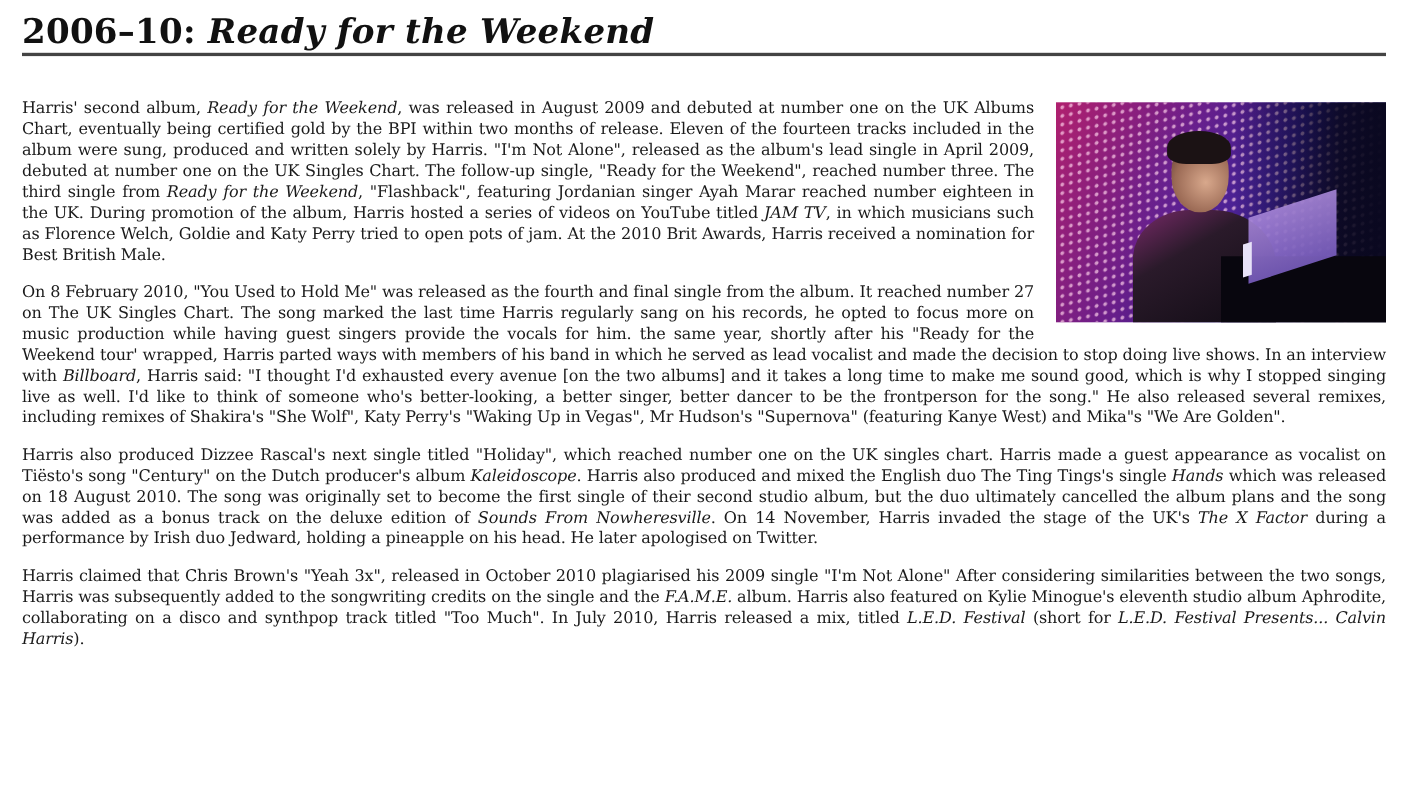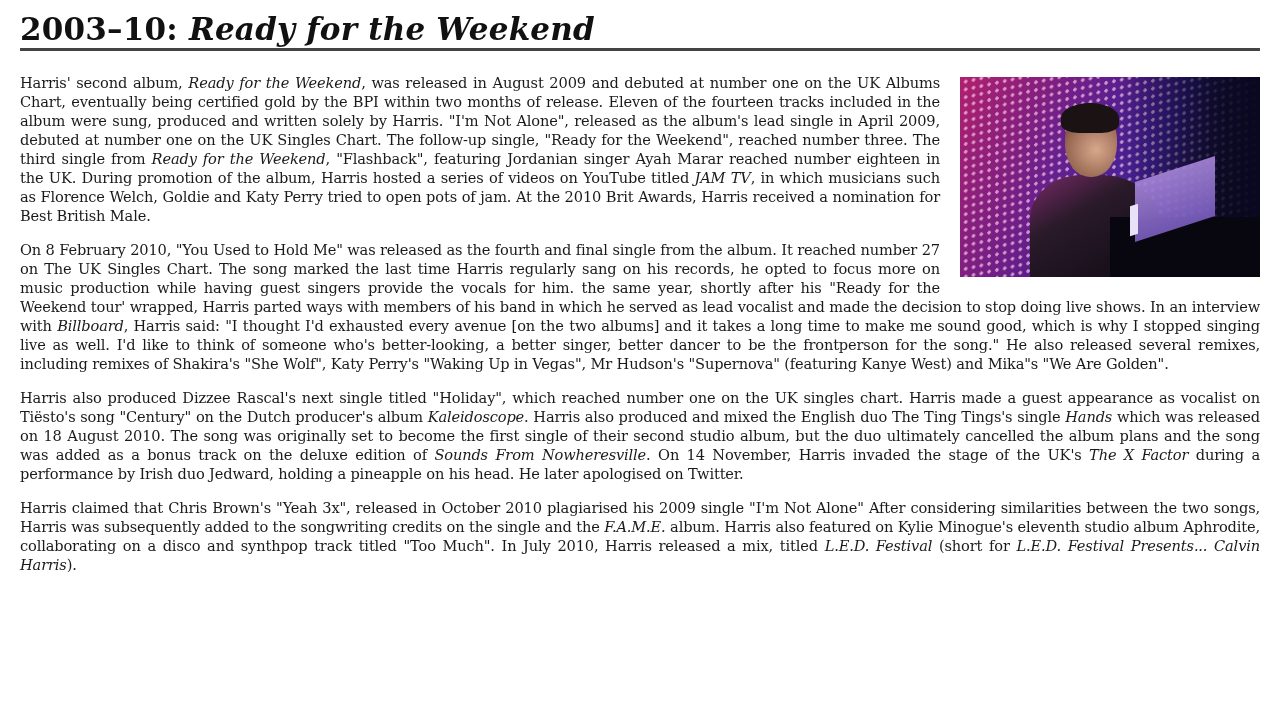--- a/index.html
+++ b/index.html
@@ -33,21 +33,21 @@
       letter-spacing: 0.2px;
     }
     .heading .title-em { font-style: italic; }
     .rule {
       height: 3px;
       background: #444;
       margin-top: 0px;
       width: 1240px;
     }
     .content {
-      margin-top: 22px;
+      margin-top: 38px;
       font-size: 14.6px;
       line-height: 19px;
       text-align: justify;
       letter-spacing: -0.15px;
     }
     .content p {
       margin: 0 0 15px 0;
     }
     .photo {
       float: right;
@@ -100,21 +100,21 @@
       position: absolute; left: 170px; top: 128px; width: 8px; height: 30px;
       background: #e8e2f8;
       transform: skewY(-18deg);
     }
     em { font-style: italic; }
   </style>
 </head>
 <body>
 
 <div class="page">
-  <h2 class="heading"><span>2003–10: </span><span class="title-em">Ready for the Weekend</span></h2>
+  <h2 class="heading"><span>2006–10: </span><span class="title-em">Ready for the Weekend</span></h2>
   <div class="rule"></div>
 
   <div class="content">
     <div class="photo" title="Calvin Harris performing at a keyboard in front of a purple LED light wall">
       <div class="dots"></div>
       <div class="shade-right"></div>
       <div class="person-body"></div>
       <div class="person-head"></div>
       <div class="person-hair"></div>
       <div class="piano-base"></div>

